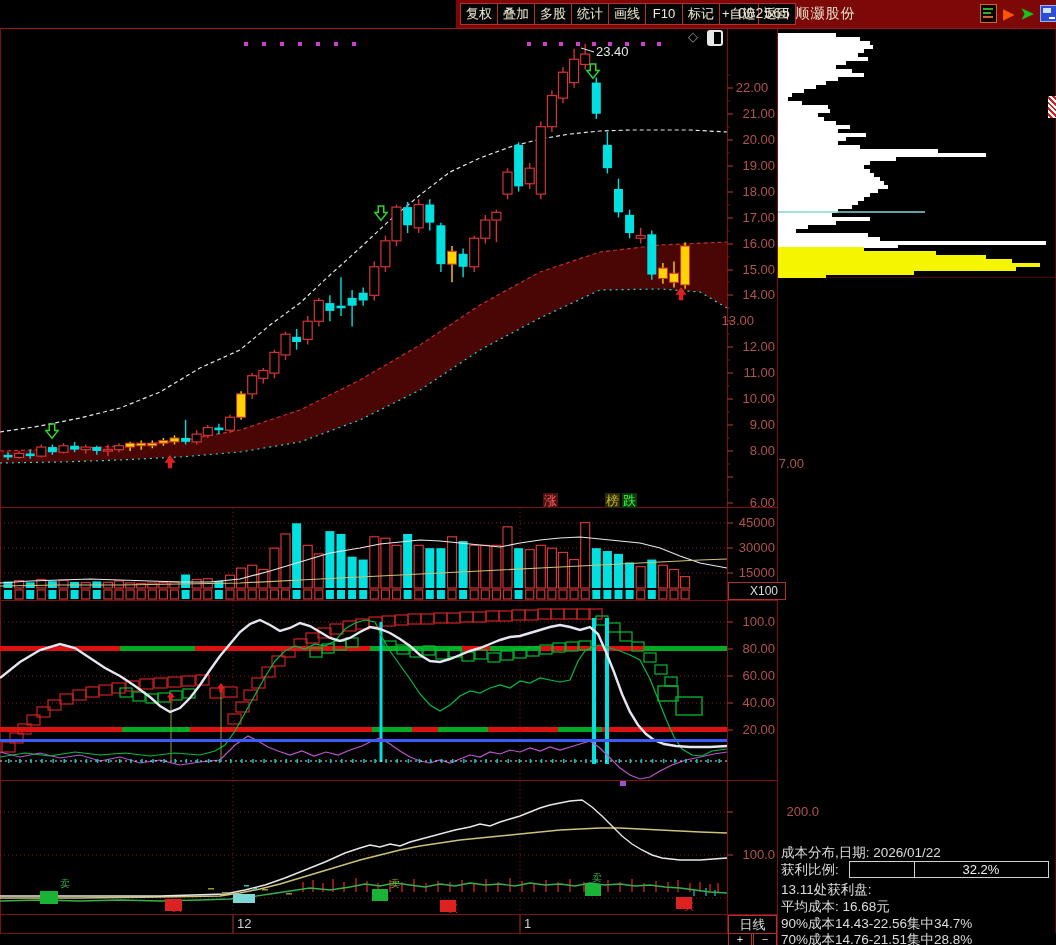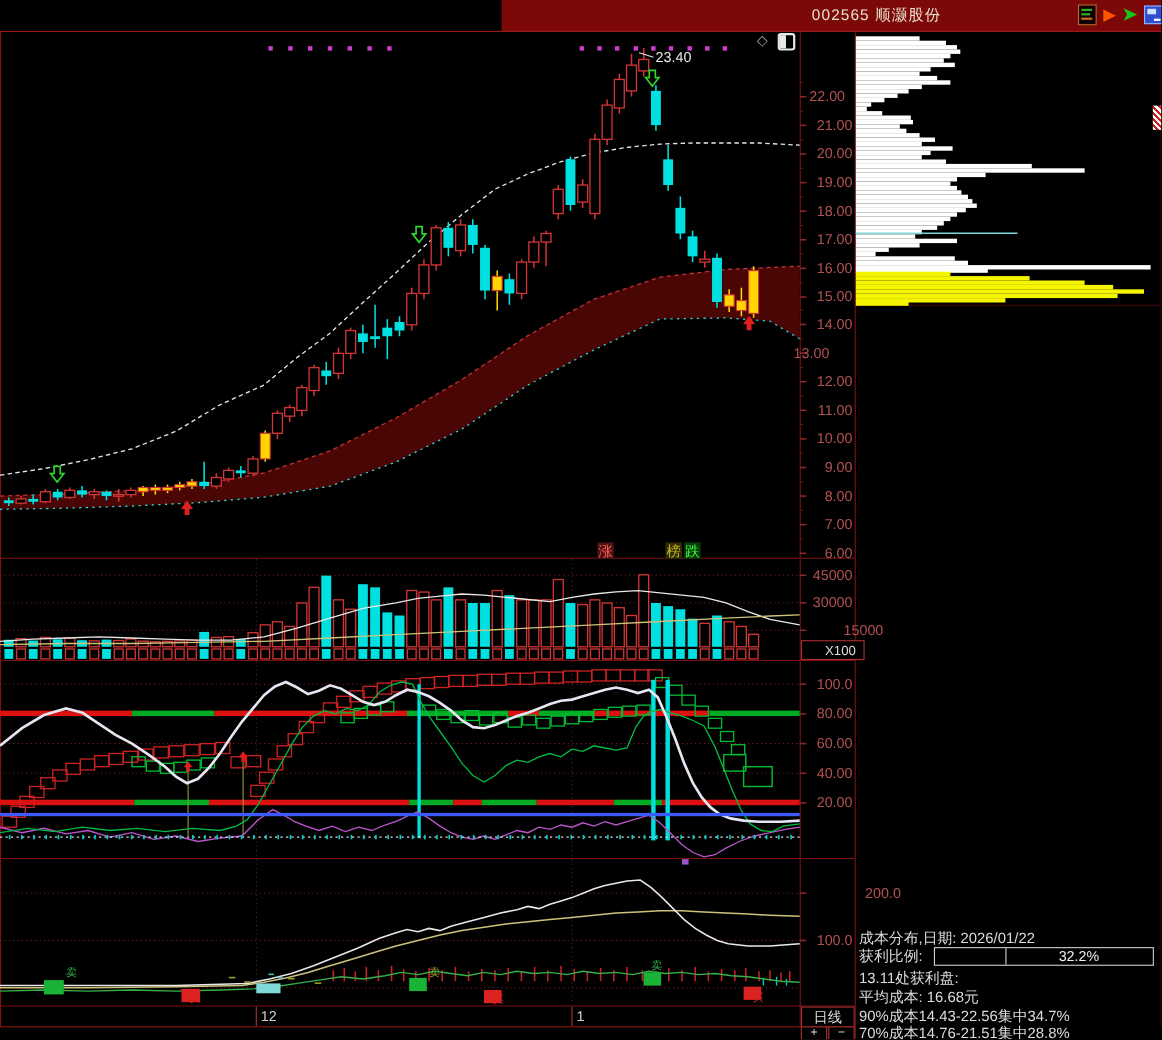--- a/index.html
+++ b/index.html
@@ -687,20 +687,31 @@
 
   <div class="hit" style="left:0;top:28px;width:727px;height:479px"></div>
   <div class="hit" style="left:728px;top:28px;width:49px;height:479px"></div>
   <div class="hit" style="left:0;top:508px;width:727px;height:92px"></div>
   <div class="hit" style="left:0;top:601px;width:727px;height:179px"></div>
   <div class="hit" style="left:0;top:781px;width:727px;height:133px"></div>
   <div class="hit" style="left:778px;top:28px;width:278px;height:250px"></div>
 
   <div id="topbar">
     <div id="topbar-right">
+      <div id="toolbar-buttons">
+          <div class="tbtn">复权</div>
+          <div class="tbtn">叠加</div>
+          <div class="tbtn">多股</div>
+          <div class="tbtn">统计</div>
+          <div class="tbtn">画线</div>
+          <div class="tbtn">F10</div>
+          <div class="tbtn">标记</div>
+          <div class="tbtn">+自选</div>
+          <div class="tbtn">返回</div>
+        </div>
       <div id="stock-title">002565 顺灏股份</div>
       <div id="topbar-icons">
         <span style="display:inline-block;width:15px;height:17px;border:1px solid #c96a2a;background:#100;position:relative;">
           <span style="position:absolute;left:2px;top:3px;width:10px;height:2px;background:#2fae2f;"></span>
           <span style="position:absolute;left:2px;top:7px;width:8px;height:2px;background:#2fae2f;"></span>
           <span style="position:absolute;left:2px;top:11px;width:10px;height:2px;background:#c96a2a;"></span>
         </span>
         <span style="color:#ff5500;font-size:15px;line-height:18px;">▶</span>
         <span style="color:#18c518;font-size:16px;font-weight:bold;line-height:18px;">➤</span>
         <span style="display:inline-block;width:16px;height:15px;background:#2e4ed0;border:1px solid #9db0ff;position:relative;">
@@ -727,25 +738,25 @@
       <div class="axis-label" style="left: 729px; top: 210px;">17.00</div>
       <div class="axis-label" style="left: 729px; top: 236px;">16.00</div>
       <div class="axis-label" style="left: 729px; top: 262px;">15.00</div>
       <div class="axis-label" style="left: 729px; top: 287px;">14.00</div>
       <div class="axis-label" style="left: 708px; top: 313px;">13.00</div>
       <div class="axis-label" style="left: 729px; top: 339px; text-align: right;">12.00</div>
       <div class="axis-label" style="left: 729px; top: 365px;">11.00</div>
       <div class="axis-label" style="left: 729px; top: 391px;">10.00</div>
       <div class="axis-label" style="left: 729px; top: 417px;">9.00</div>
       <div class="axis-label" style="left: 729px; top: 443px;">8.00</div>
-      <div class="axis-label" style="left: 729px; top: 469px;">7.00</div>
+      <div class="axis-label" style="left: 729px; top: 456px; padding-left: 29px;">7.00</div>
       <div class="axis-label" style="left: 729px; top: 495px;">6.00</div>
       <div class="axis-label" style="left: 729px; top: 515px;">45000</div>
       <div class="axis-label" style="left: 729px; top: 540px;">30000</div>
-      <div class="axis-label" style="left: 729px; top: 565px; padding-left: 28px;">15000</div>
+      <div class="axis-label" style="left: 729px; top: 565px;">15000</div>
       <div class="axis-label" style="left: 729px; top: 614px;">100.0</div>
       <div class="axis-label" style="left: 729px; top: 641px;">80.00</div>
       <div class="axis-label" style="left: 729px; top: 668px;">60.00</div>
       <div class="axis-label" style="left: 729px; top: 695px;">40.00</div>
       <div class="axis-label" style="left: 729px; top: 722px;">20.00</div>
       <div class="axis-label" style="left: 729px; top: 804px; padding-left: 44px;">200.0</div>
       <div class="axis-label" style="left: 729px; top: 847px;">100.0</div>
       <div class="xaxis-label" style="left: 237px; top: 916px;">12</div>
       <div class="xaxis-label" style="left: 524px; top: 916px;">1</div>
     </div>

